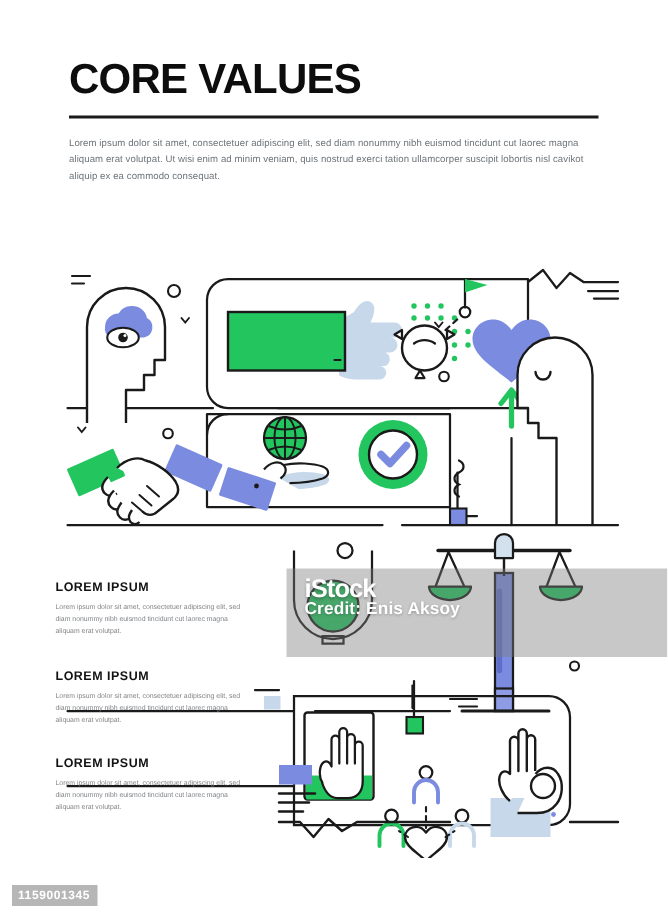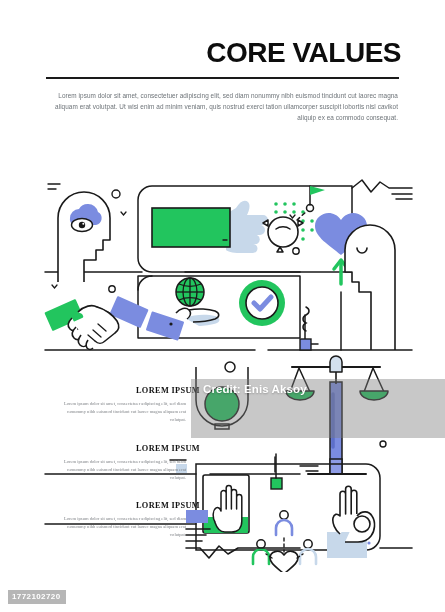--- a/index.html
+++ b/index.html
@@ -10,21 +10,20 @@
   body {
     font-family: "Liberation Sans", sans-serif;
     -webkit-font-smoothing: antialiased;
   }
   #poster {
     position: relative;
     width: 445px;
     height: 612px;
     background: #ffffff;
     overflow: hidden;
-    text-align: right;
   }
 
   
   .header {
     position: absolute;
     left: 46px;
     top: 38px;
     width: 355px;
   }
   .title {
@@ -58,24 +57,23 @@
     width: 445px;
     height: 400px;
   }
   .stage svg {
     display: block;
   }
 
   
   .values {
     position: absolute;
-    left: 58px;
+    left: 37px;
     top: 386px;
     width: 142px;
-    font-family: Liberation Serif, serif;
   }
   .value-block { margin-bottom: 19px; }
   .value-block:last-child { margin-bottom: 0; }
   .value-title {
     font-size: 8.3px;
     font-weight: 700;
     letter-spacing: 0.35px;
     color: #121212;
     margin: 0 0 5px 0;
   }
@@ -405,19 +403,20 @@
       <p class="value-body">Lorem ipsum dolor sit amet, consectetuer adipiscing elit, sed diam nonummy nibh euismod tincidunt cut laorec  magna aliquam erat volutpat.</p>
     </div>
     <div class="value-block">
       <h3 class="value-title">LOREM IPSUM</h3>
       <p class="value-body">Lorem ipsum dolor sit amet, consectetuer adipiscing elit, sed diam nonummy nibh euismod tincidunt cut laorec  magna aliquam erat volutpat.</p>
     </div>
   </div>
 
   <div class="watermark">
     <div class="wm-stack">
+      <div class="wm-logo">iStock</div>
       <div class="wm-credit">Credit: Enis Aksoy</div>
     </div>
   </div>
 
-  <div class="asset-id">1772102720</div>
+  <div class="asset-id">1159001345</div>
 
 </div>
 
 </body></html>

